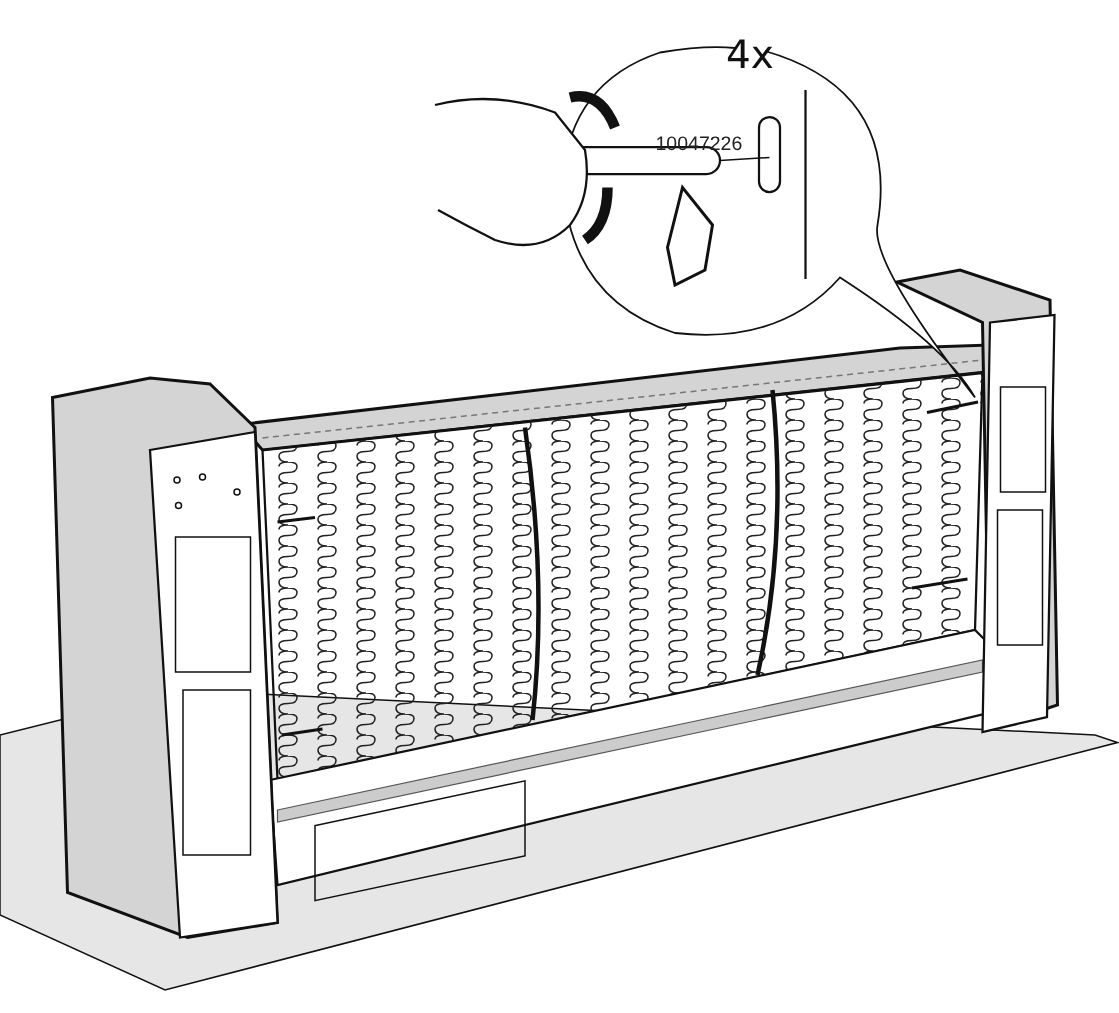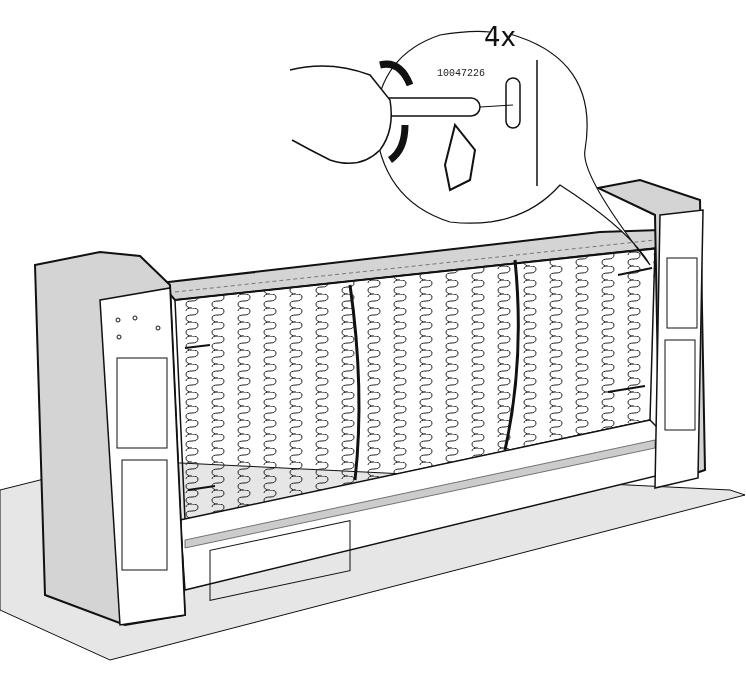--- a/index.html
+++ b/index.html
@@ -1,20 +1,20 @@
 <!DOCTYPE html>
 <html><head>
 <meta charset="utf-8">
 <style>
   html,body{margin:0;padding:0;background:#fff;}
   body{width:746px;height:675px;overflow:hidden;font-family:"Liberation Sans",sans-serif;}
   #stage{position:relative;width:610px;height:675px;}
   svg{position:absolute;left:0;top:0;}
   .qty{position:absolute;left:484px;top:22px;font-size:26px;color:#111;font-family:"DejaVu Sans",sans-serif;}
-  .part{position:absolute;left:437px;top:68px;font-size:10px;color:#222;font-family:Liberation Mono, monospace;}
+  .part{position:absolute;left:437px;top:88px;font-size:13px;color:#222;font-family:Liberation Sans, sans-serif;}
 </style>
 </head>
 <body>
 
 <div id="stage">
 <svg width="746" height="675" viewBox="0 0 746 675">
   <defs>
     <pattern id="spring" width="26" height="14" patternUnits="userSpaceOnUse">
       <path d="M4 3 Q4 0 10 0 Q16 0 16 3 Q16 7 10 7 Q4 7 4 10 Q4 14 10 14" fill="none" stroke="#222" stroke-width="1"></path>
     </pattern>

